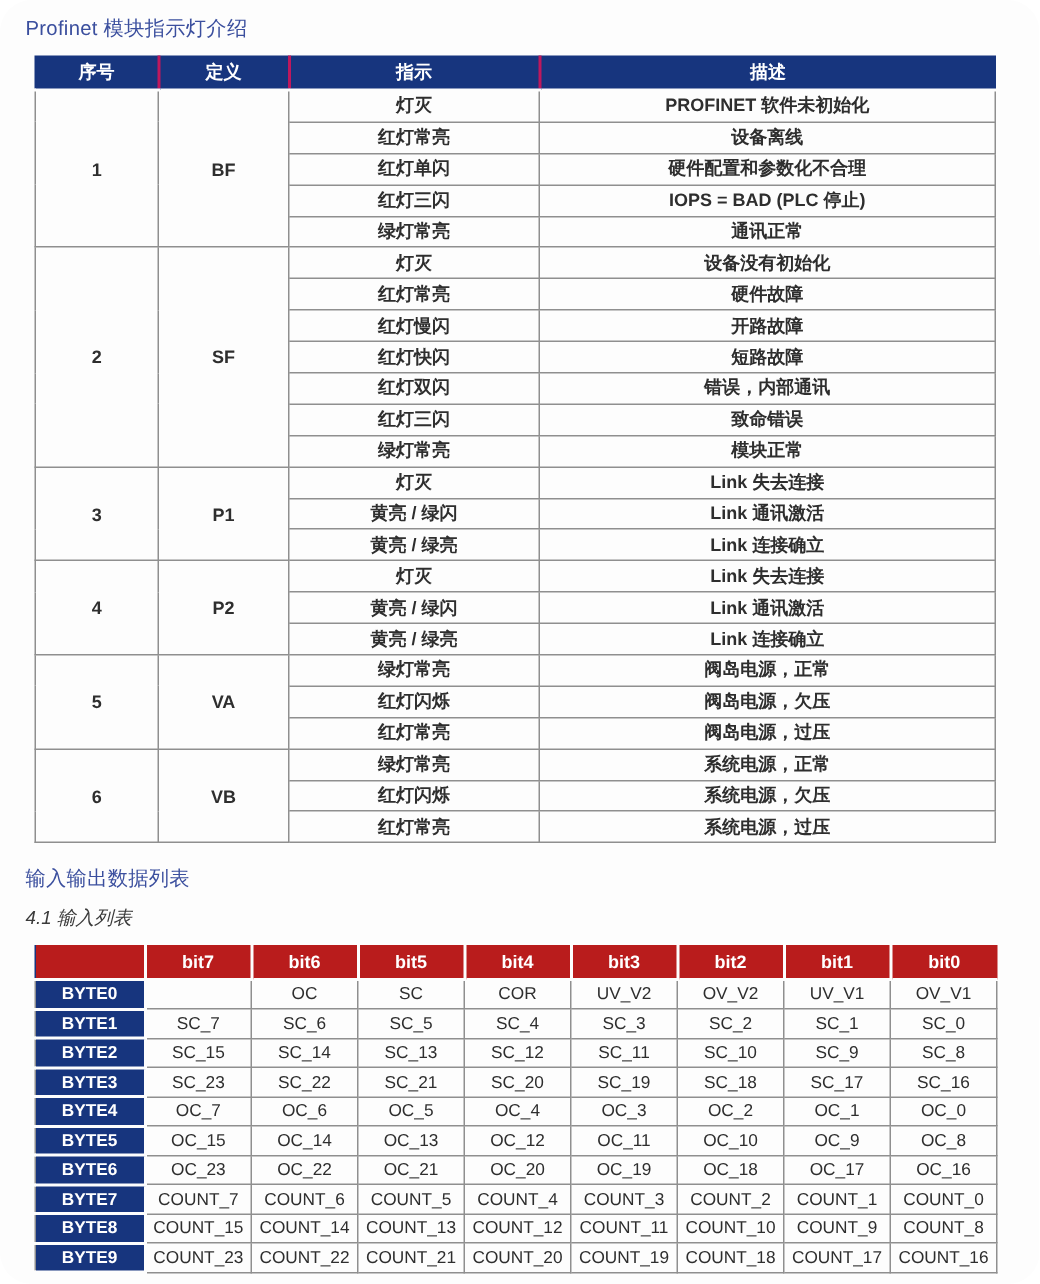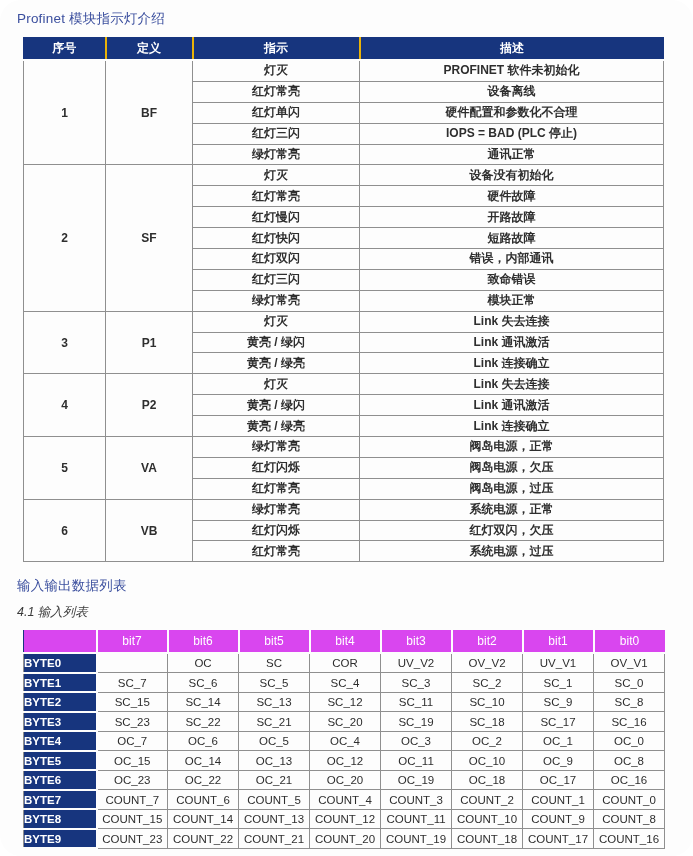--- a/index.html
+++ b/index.html
@@ -19,41 +19,41 @@
     color:#3a3a3a; font-size:12.5px; font-weight:400;
     margin:2px 0 9px 0;
     font-style:italic;
   }
   table { border-collapse:collapse; table-layout:fixed; margin-left:6px; }
 
   
   .tbl-indicator { width:640px; }
   .tbl-indicator th {
     background:#17357e; color:#ffffff; font-size:12px; font-weight:600;
-    height:22px; padding:0; border-left:2px solid #eab308;
+    height:22px; padding:0; border-left:2px solid #be185d;
     border-bottom:2px solid #fdfdfd;
   }
   .tbl-indicator th:first-child { border-left:1px solid #17357e;margin-top:31px; }
   .tbl-indicator td {
     border:1px solid #8f8f8f; font-size:12px; color:#2e2e2e;
     text-align:center; height:19.9px; padding:0 4px;
     white-space:nowrap; overflow:hidden;font-weight:bold;
   }
 
   
   .tbl-input { width:640px; }
   .tbl-input th {
-    background:#d946ef; color:#ffffff; font-size:12px; font-weight:400;
+    background:#b91c1c; color:#ffffff; font-size:12px; font-weight:700;
     height:22px; padding:0; border-left:2px solid #fdfdfd;
     border-bottom:2px solid #fdfdfd;
   }
   .tbl-input th:first-child { border-left:1px solid #17357e; }
   .tbl-input td.byte-label {
     background:#17357e; color:#ffffff; font-weight:600; font-size:11.5px;
-    text-align:left; border:2px solid #fdfdfd;
+    text-align:center; border:2px solid #fdfdfd;
     border-left:1px solid #8f8f8f; height:17.5px; padding:0;
   }
   .tbl-input td.bit-cell {
     border:1px solid #8f8f8f; font-size:11.5px; color:#2e2e2e;
     text-align:center; height:17.5px; padding:0 2px;
     white-space:nowrap; overflow:hidden;
   }
 </style>
 </head>
 <body>
@@ -173,21 +173,21 @@
           <td>阀岛电源，过压</td>
         </tr>
         <tr>
           <td rowspan="3">6</td>
           <td rowspan="3">VB</td>
           <td>绿灯常亮</td>
           <td>系统电源，正常</td>
         </tr>
         <tr>
           <td>红灯闪烁</td>
-          <td>红灯双闪，欠压</td>
+          <td>系统电源，欠压</td>
         </tr>
         <tr>
           <td>红灯常亮</td>
           <td>系统电源，过压</td>
         </tr>
       </tbody>
   </table>
 
   <div class="sec-title" style="margin-top:15px">输入输出数据列表</div>
   <div class="sub-title">4.1 输入列表</div>

